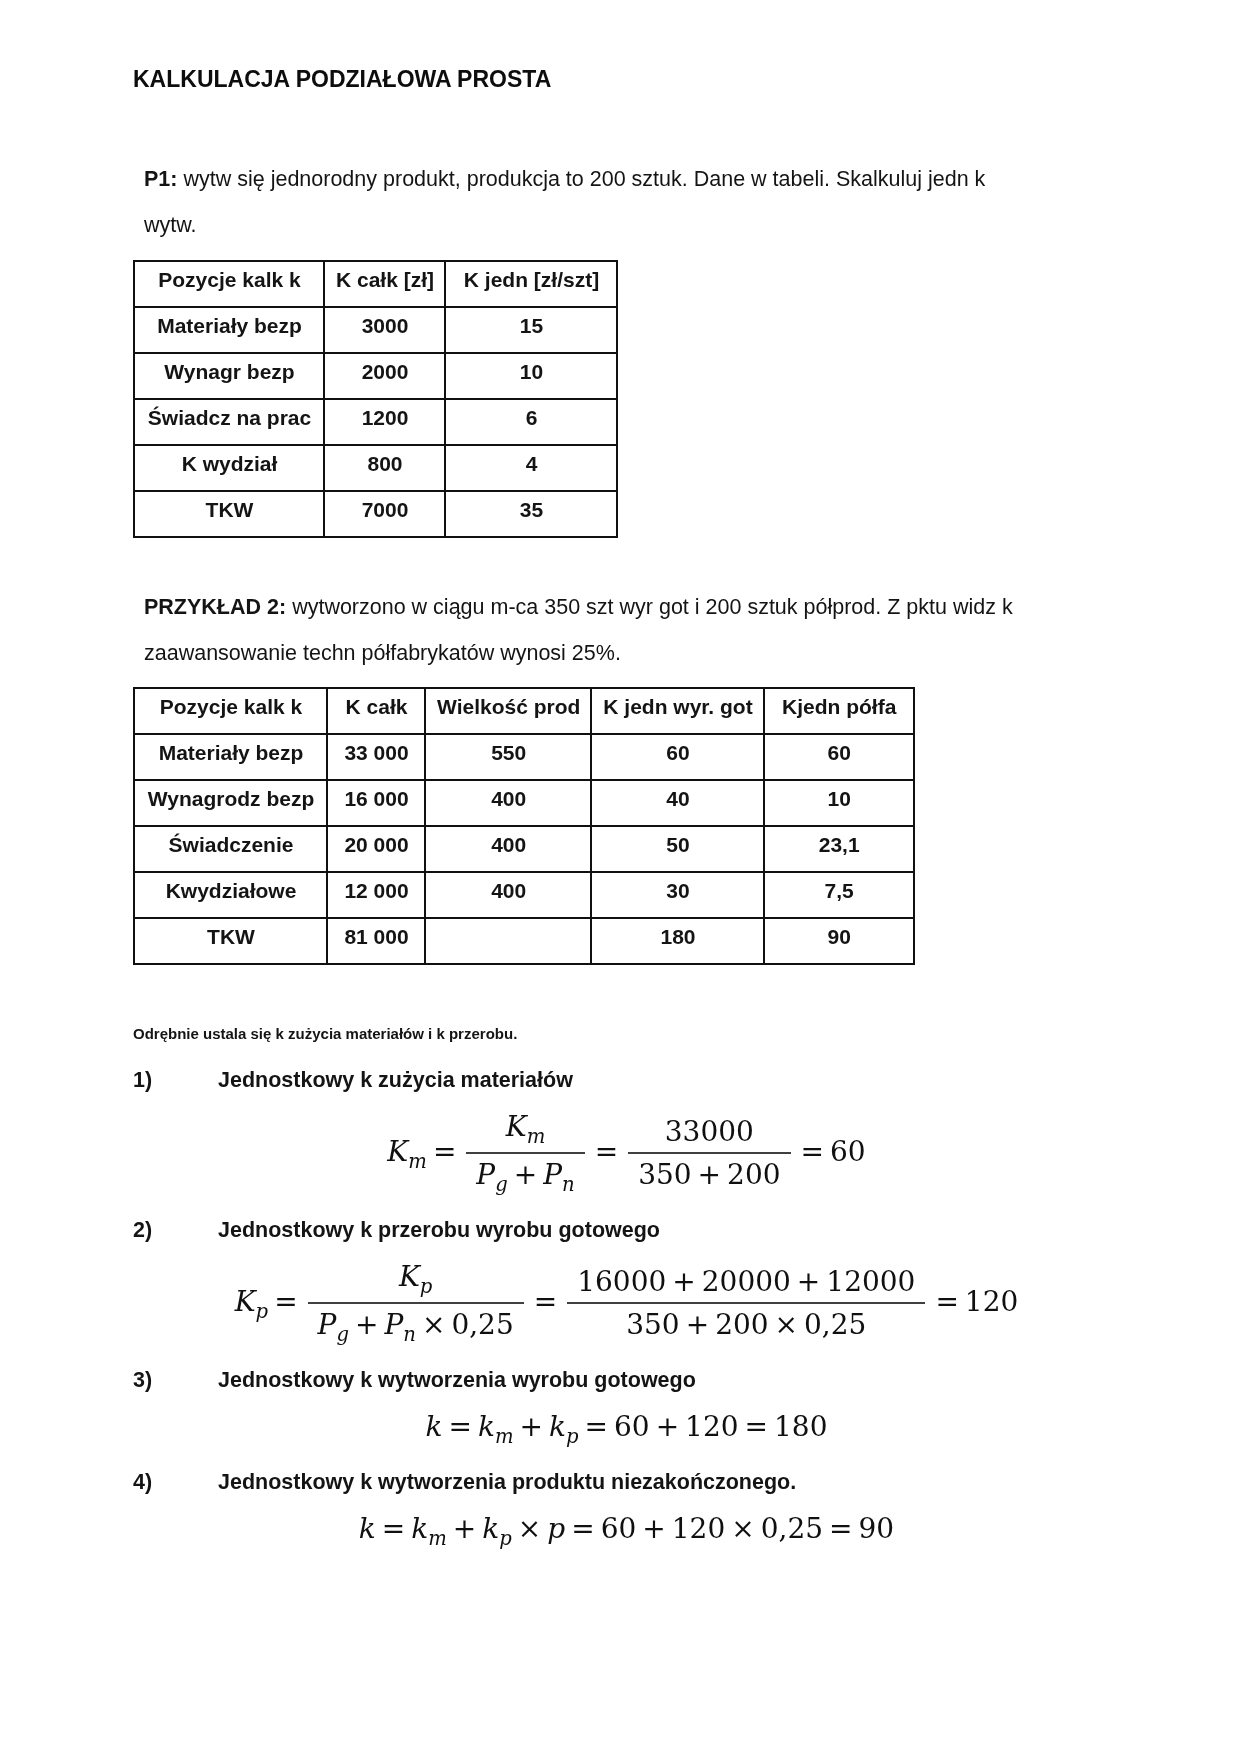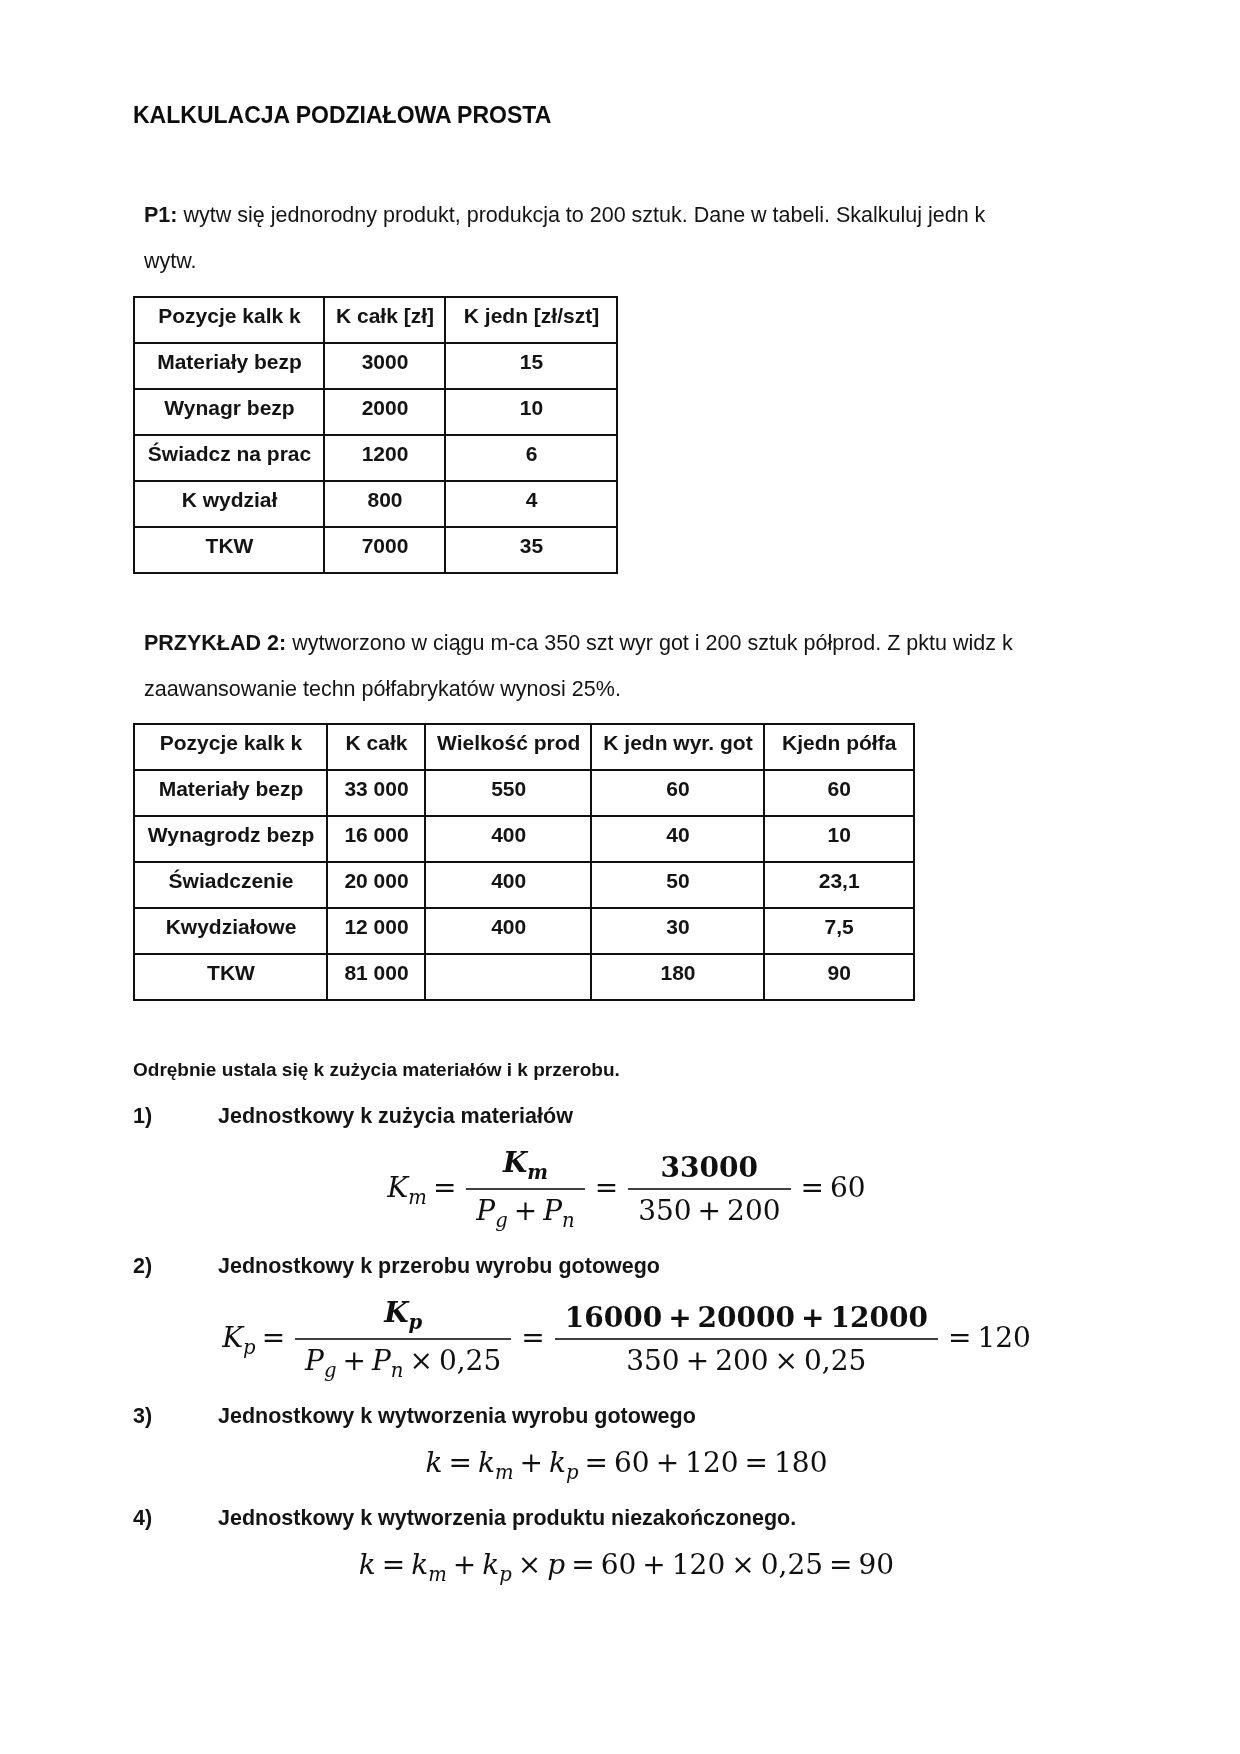--- a/index.html
+++ b/index.html
@@ -3,55 +3,55 @@
 <meta charset="utf-8">
 <style>
   html,body { margin:0; padding:0; }
   body {
     width:1240px; height:1754px;
     background:#ffffff;
     color:#121212;
     font-family:"Liberation Sans", sans-serif;
     overflow:hidden;
   }
-  .page { box-sizing:border-box; width:1240px; height:1376px; padding:100px 120px 0 133px; }
+  .page { box-sizing:border-box; width:1240px; height:1376px; padding:64px 120px 0 133px; }
 
   .title { font-size:23px; font-weight:700; margin:0; line-height:30px; color:#0d0d0d; }
 
   .para { font-size:21.5px; font-weight:400; line-height:46px; margin:11px; color:#141414; }
   .para .lbl { font-weight:700; }
   .pline { display:block; white-space:nowrap; }
   #p1 { margin-top:62px; }
   #p2 { margin-top:46px; }
 
   table { border-collapse:collapse; table-layout:fixed; }
   #table1 { margin-top:12px; }
   #table2 { margin-top:4px; }
   th, td {
     border:2.5px solid #101010;
     font-size:21px; font-weight:700; color:#141414;
     text-align:center; vertical-align:middle;
     height:36px; padding:0 10px 8px 11px;
     white-space:nowrap; overflow:hidden;
   }
 
-  .note { margin-top:46px; font-size:19px; font-weight:700; line-height:46px; color:#141414; }
+  .note { margin-top:46px; font-size:15px; font-weight:700; line-height:46px; color:#141414; }
 
   .list-item { display:flex; font-size:21.5px; font-weight:700; line-height:46px; color:#141414; }
   .li-num { flex:0 0 85px; }
 
   .formula {
     text-align:center;
     font-family:"DejaVu Serif", serif;
     font-size:28px; color:#101010;
     margin:6px 0 10px 0;
     line-height:1.25;
   }
   .frac { display:inline-block; vertical-align:middle; text-align:center; margin:0 4px; }
-  .frac .fnum { display:block; padding:0 10px 3px 10px;font-weight:bold; }
+  .frac .fnum { display:block; padding:0 10px 3px 10px; }
   .frac .fden { display:block; border-top:2px solid #404040; padding:3px 10px 0 10px; }
   .mop { padding:0 6px; }
   .mvar { font-style:italic; }
   .mvar sub { font-style:italic; font-size:0.7em; }
 </style>
 </head>
 <body>
 
 <div class="page">
 

